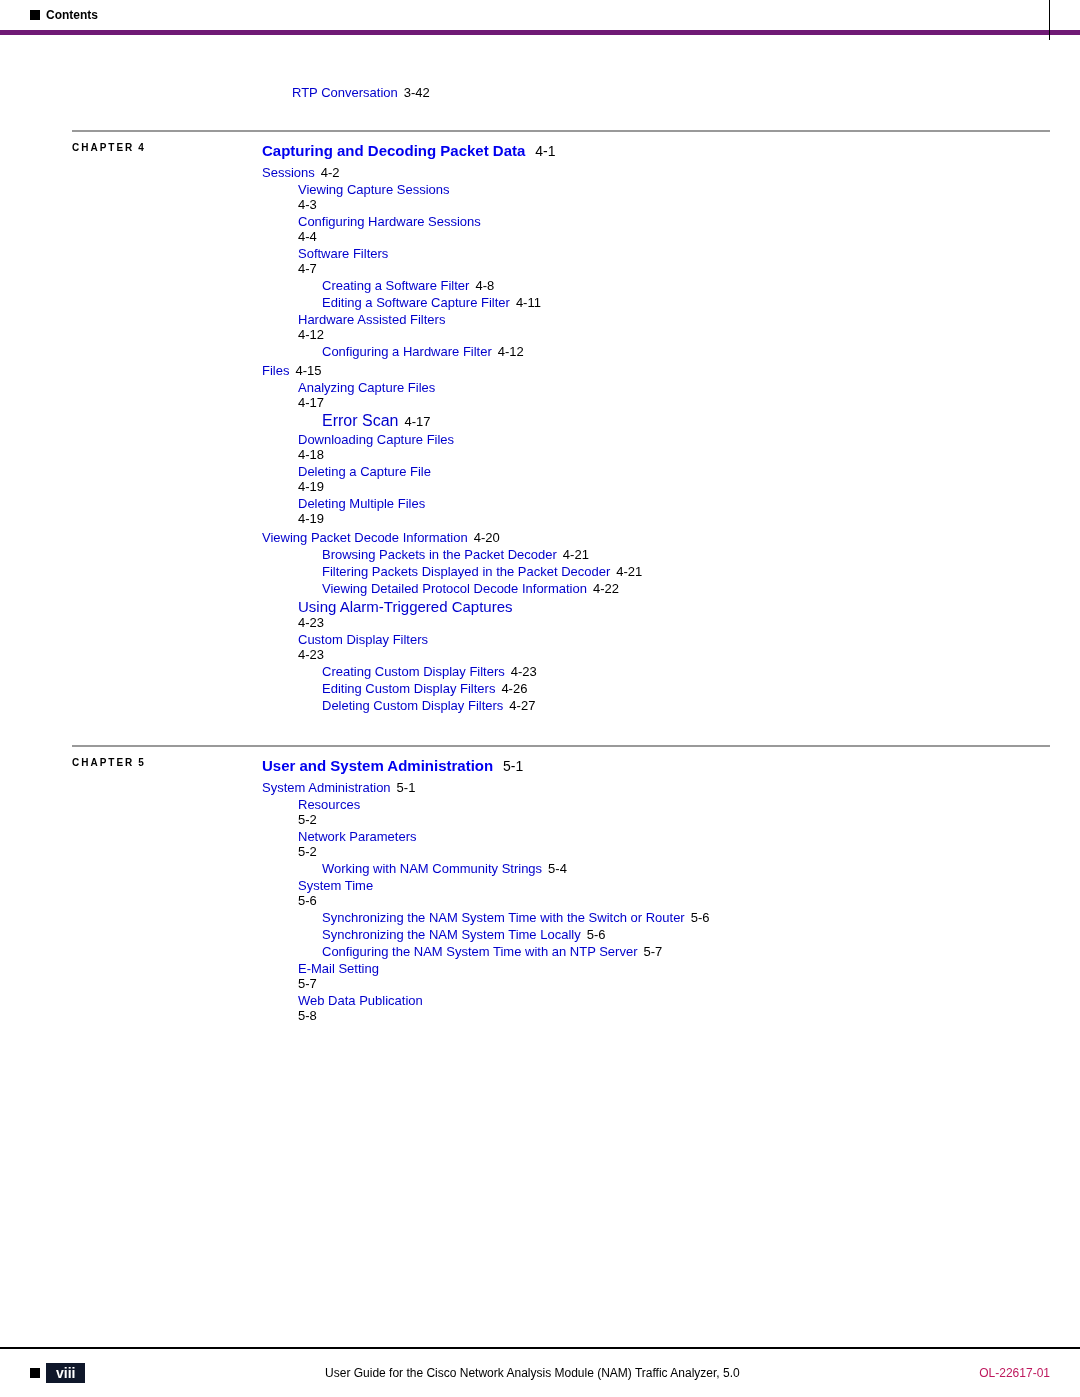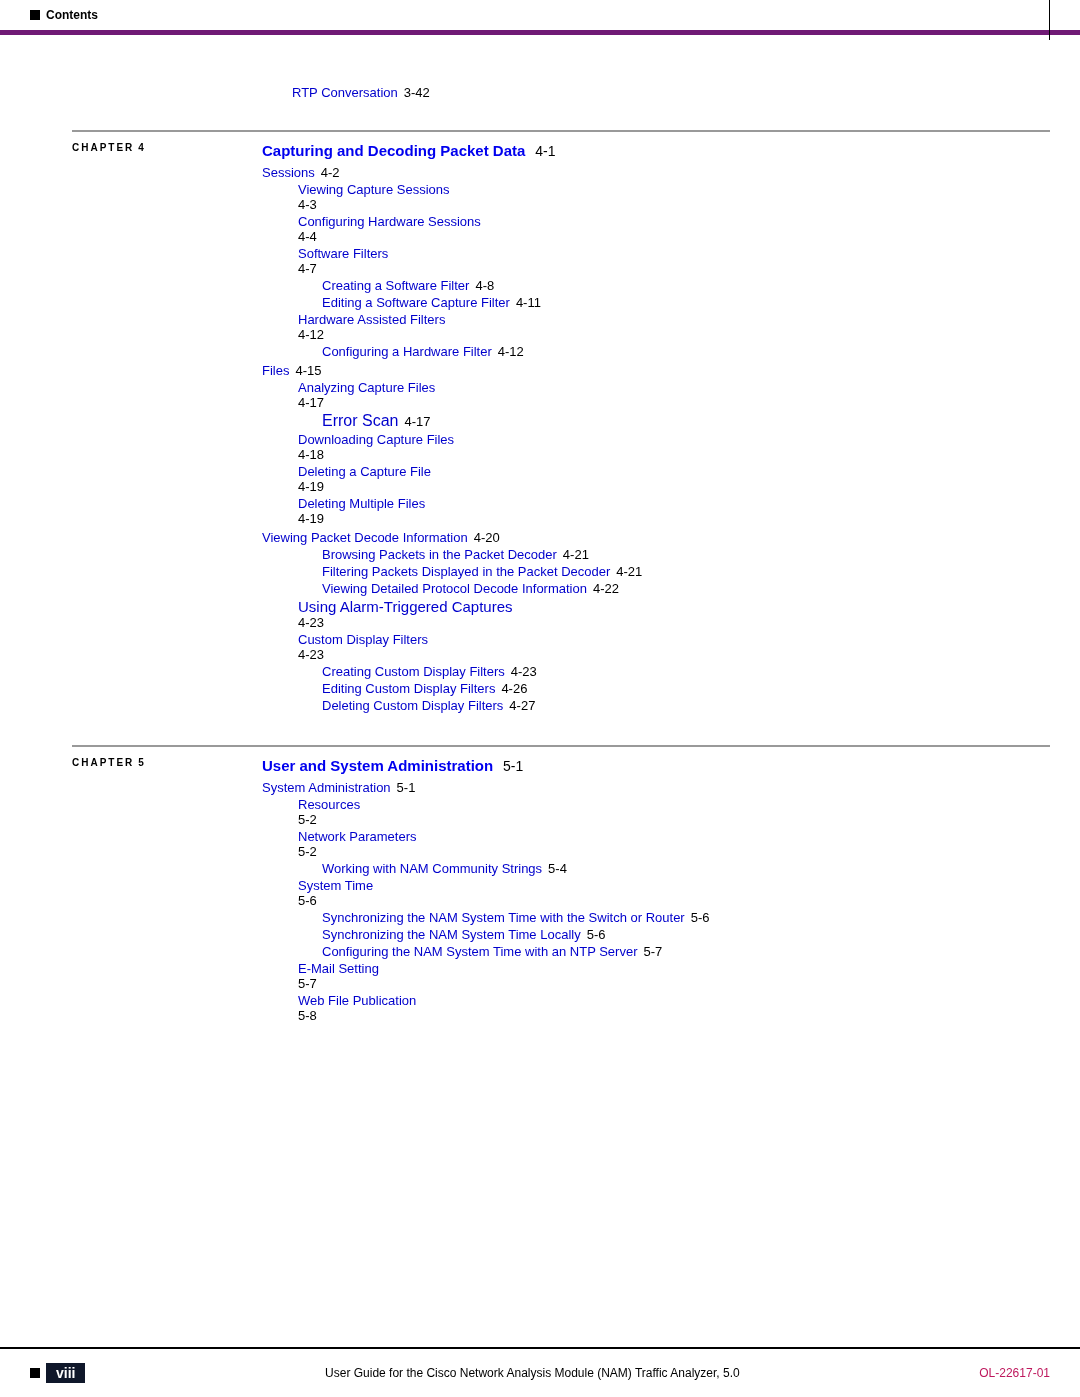--- a/index.html
+++ b/index.html
@@ -353,21 +353,21 @@
             </div>
             <div class="toc-level-3 toc-item">
               <a class="toc-link" style="font-size: 13px;">Configuring the NAM System Time with an NTP Server</a>
               <span class="page-num">5-7</span>
             </div>
             <div class="toc-level-2 toc-item">
               <a class="toc-link" style="font-size: 13px;">E-Mail Setting</a>
               <span class="page-num">5-7</span>
             </div>
             <div class="toc-level-2 toc-item">
-              <a class="toc-link" style="font-size: 13px;">Web File Publication</a>
+              <a class="toc-link" style="font-size: 13px;">Web Data Publication</a>
               <span class="page-num">5-8</span>
             </div>
           </div>
         </div>
       </div>
   </div>
 
   <div class="footer">
     <div class="footer-left">
       <span class="footer-square"></span>

